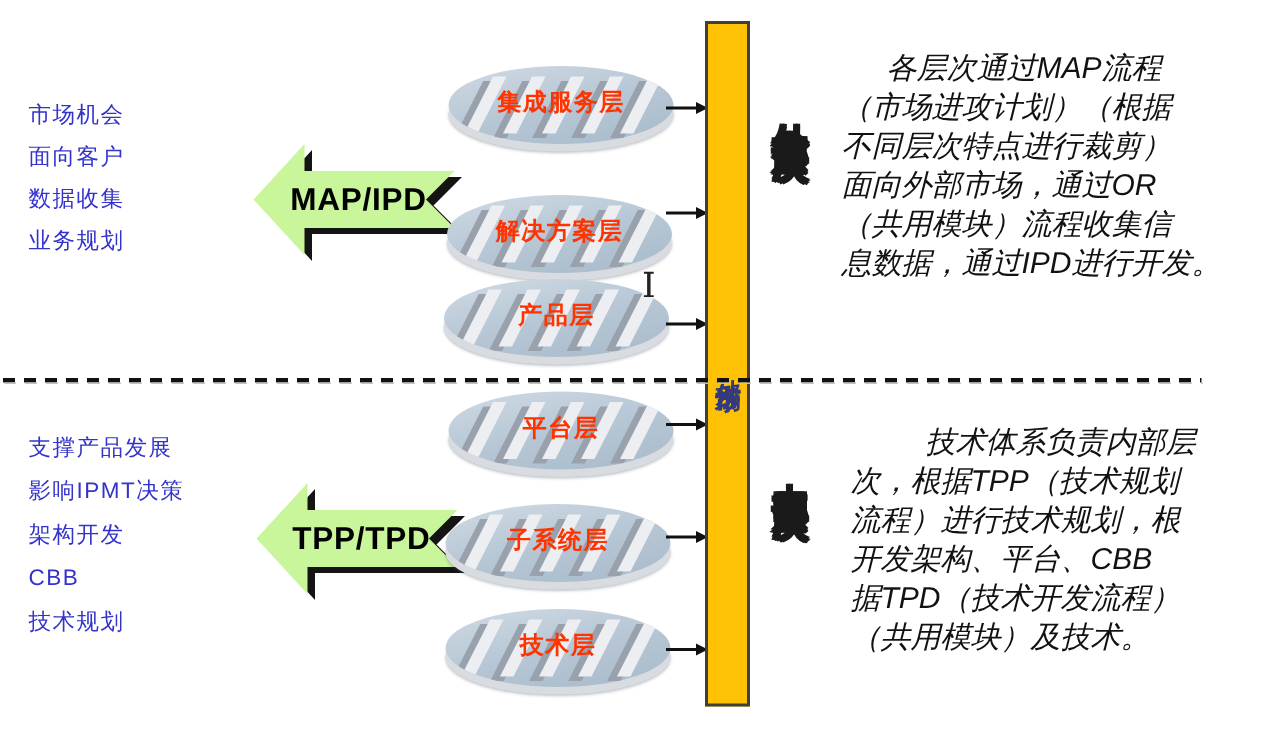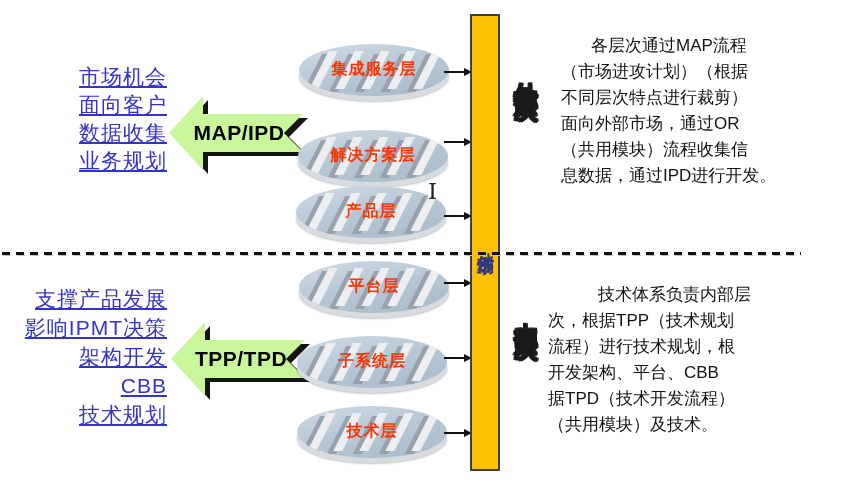--- a/index.html
+++ b/index.html
@@ -10,26 +10,25 @@
     width: 854px;
     height: 486px;
     background: #ffffff;
     overflow: hidden;
   }
 
   
   .blue-list {
     position: absolute;
     width: 148px;
-    text-align: right;
+    text-align: left;
     color: #3333cc;
-    font-size: 21px;
+    font-size: 15px;
     letter-spacing: 1px;
     white-space: nowrap;
-    text-decoration: underline;
   }
   .blue-list.top { left: 19px; top: 63px; line-height: 28px; }
   .blue-list.bottom { left: 19px; top: 284px; line-height: 29px; }
 
   
   .big-arrow { position: absolute; }
   .big-arrow text {
     font-family: "Liberation Sans", sans-serif;
     font-size: 21px;
     font-weight: bold;
@@ -123,26 +122,27 @@
     -webkit-text-stroke: 1.2px #1a1a1a;
     text-shadow: 1px 1px 0 #1a1a1a, -1px -1px 0 #1a1a1a, 1px -1px 0 #1a1a1a, -1px 1px 0 #1a1a1a;
   }
   .side-label.outer { left: 510px; top: 64px; }
   .side-label.inner { left: 510px; top: 303px; }
 
   
   .para {
     position: absolute;
     color: #121212;
-    font-size: 17px;
+    font-size: 20px;
     line-height: 26px;
     white-space: nowrap;
+    font-style: italic;
   }
   .para.top { left: 561px; top: 33px; width: 293px; }
-  .para.bottom { left: 548px; top: 282px; width: 287px; }
+  .para.bottom { left: 567px; top: 282px; width: 287px; }
   .para .line.first-top { padding-left: 30px; }
   .para .line.first-bottom { padding-left: 50px; }
 
   
   .ibeam {
     position: absolute; left: 428px; top: 178px;
     font-family: "DejaVu Serif", serif;
     font-size: 23px;
     color: #222;
   }

